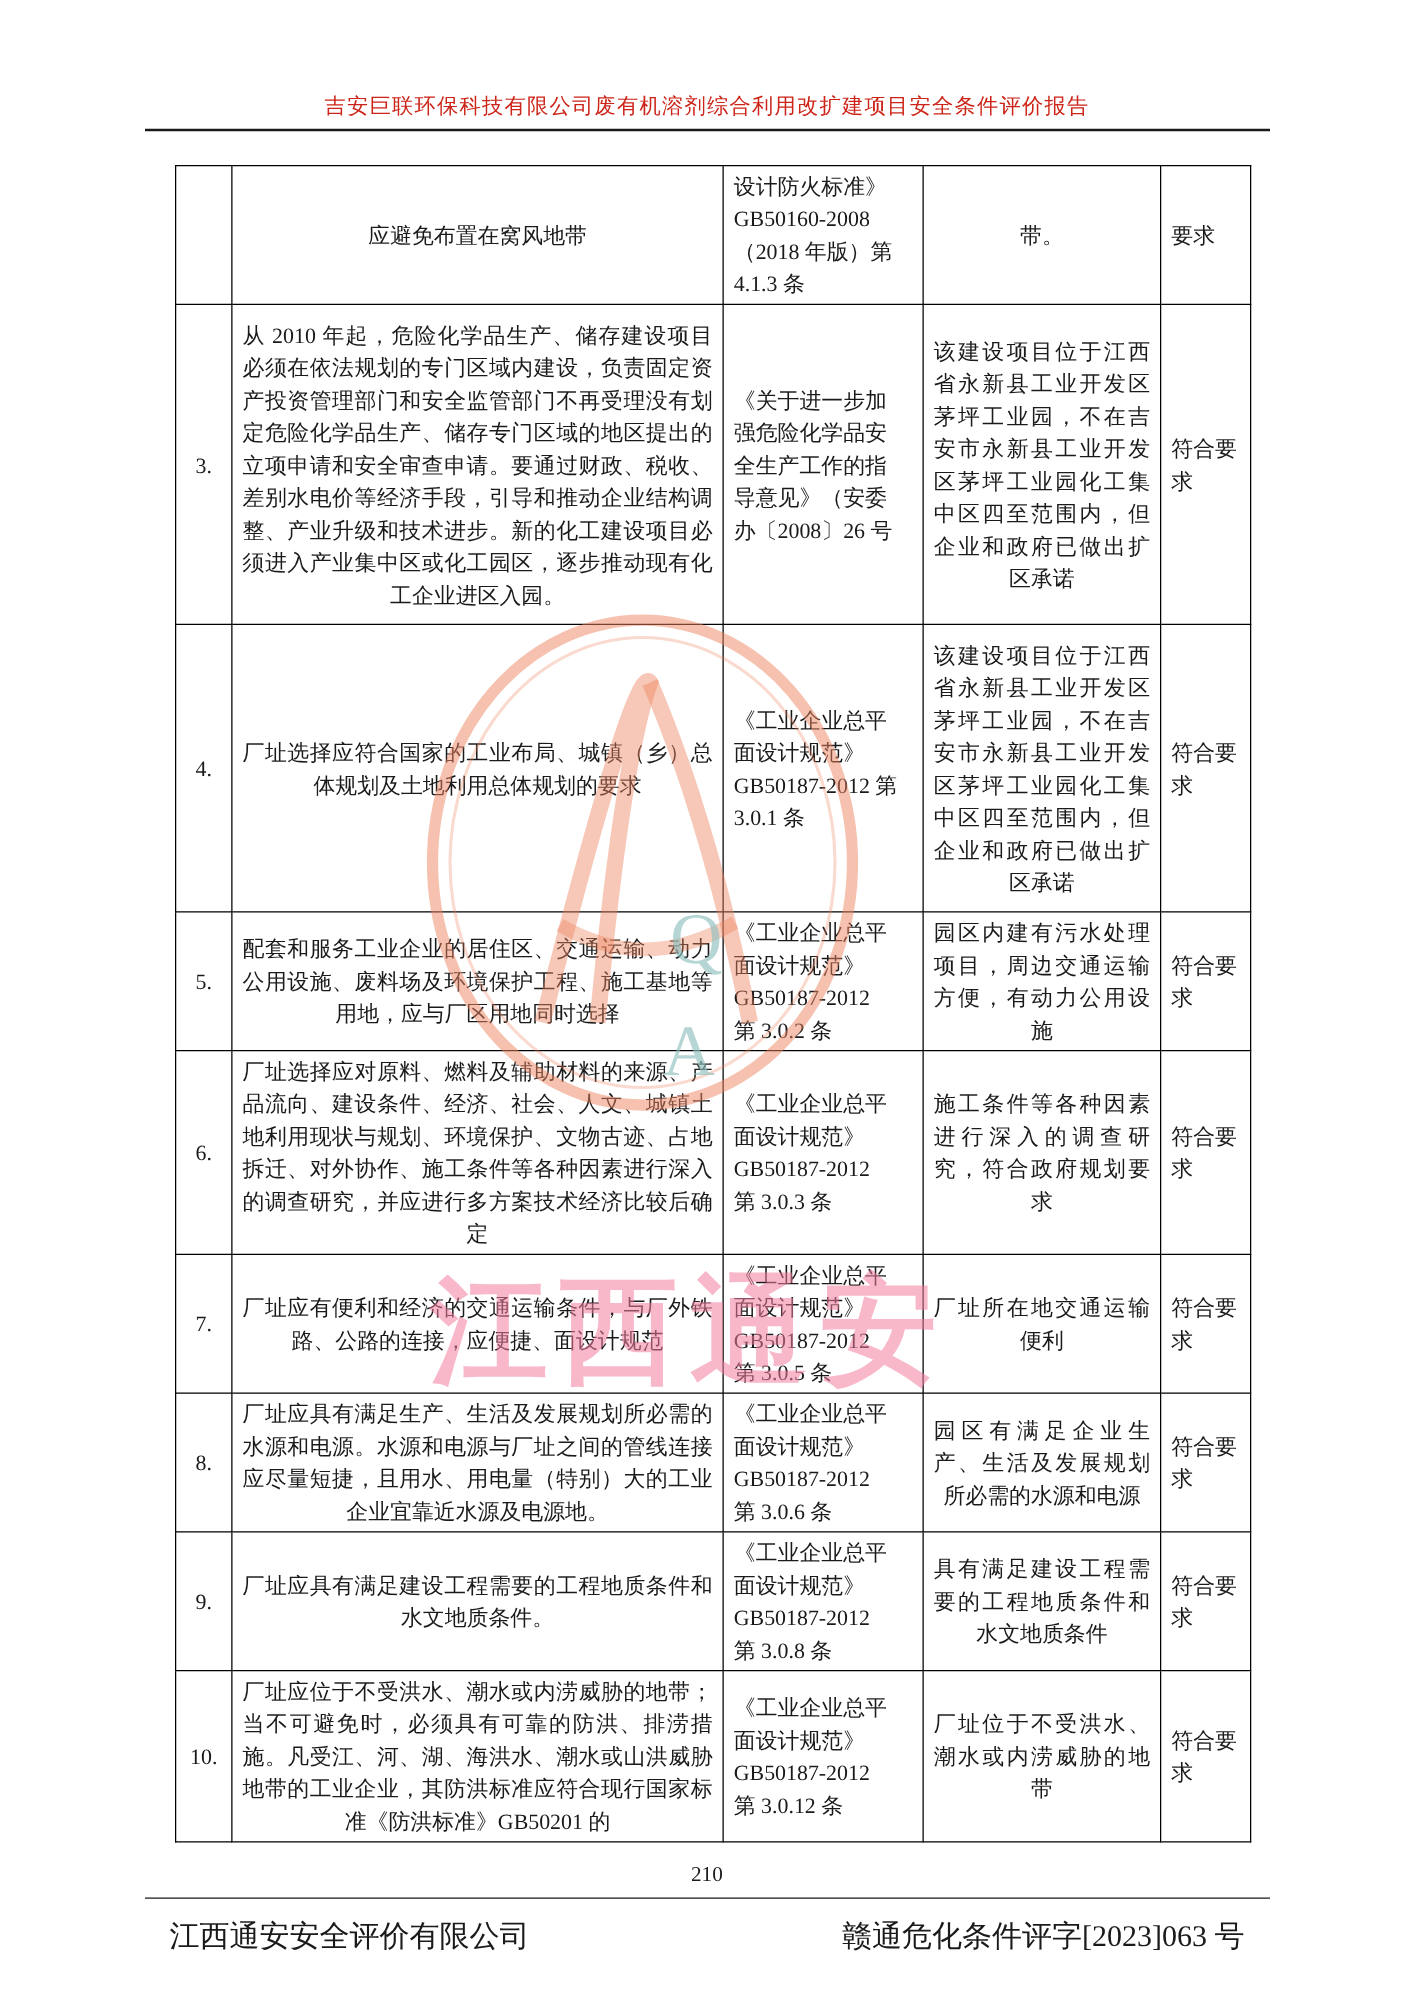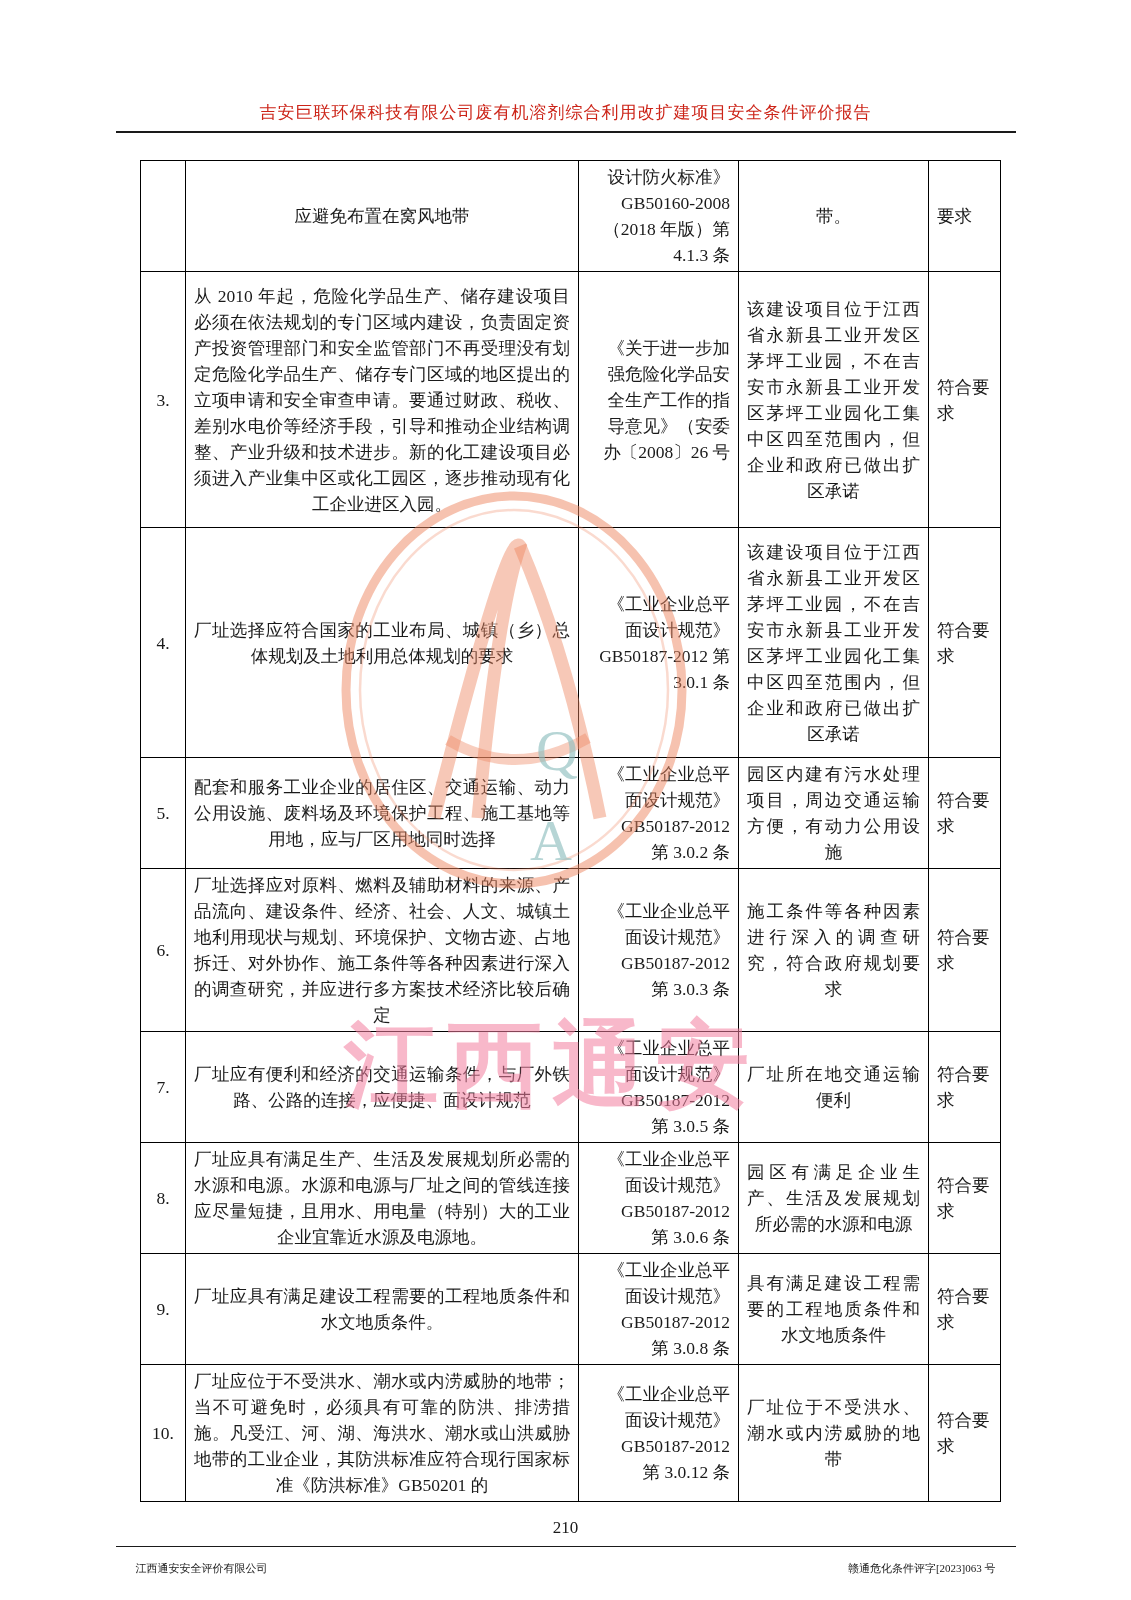--- a/index.html
+++ b/index.html
@@ -7,21 +7,21 @@
     width:1131px;height:1600px;
     background:#ffffff;
     font-family:"Liberation Serif","DejaVu Serif",serif;
     color:#1a1a1a;
     position:relative;
     overflow:hidden;
   }
   .page{position:relative;width:1131px;height:1600px;z-index:1;}
 
   
-  .header{padding-top:102px;}
+  .header{padding-top:74px;}
   .header-title{
     text-align:center;
     color:#cc2418;
     font-size:17px;
     letter-spacing:1px;
     line-height:22px;
   }
   .header-rule{
     width:900px;margin:7px auto 0 auto;
     border-bottom:2.2px solid #1a1a1a;
@@ -44,21 +44,21 @@
     overflow:hidden;
   }
   col.c-no{width:45px;}
   col.c-req{width:393px;}
   col.c-std{width:160px;}
   col.c-eval{width:190px;}
   col.c-con{width:72px;}
 
   td.cell-no{text-align:center;padding:3px 2px;}
   td.cell-req{text-align:justify;text-align-last:center;padding:3px 11px;}
-  td.cell-std{text-align:right;white-space:pre-line;padding:3px 4px;}
+  td.cell-std{text-align:left;white-space:pre-line;padding:3px 4px;}
   td.cell-eval{text-align:justify;text-align-last:center;padding:3px 9px;}
   td.cell-con{text-align:left;padding:3px 4px;}
 
   tr.r0{height:98px;}
   tr.r3{height:256px;}
   tr.r4{height:230px;}
   tr.r5{height:100px;}
   tr.r6{height:152px;}
   tr.r7{height:104px;}
   tr.r8{height:104px;}
@@ -74,21 +74,21 @@
   .footer-rule{
     width:900px;margin:8px auto 0 auto;
     border-bottom:1.6px solid #1a1a1a;
   }
   .footer{
     width:860px;
     margin:14px auto 0 auto;
     padding:0 18px;
     display:flex;
     justify-content:space-between;
-    font-size:11px;
+    font-size:24px;
     text-align:right;
   }
 
   
   .watermark{
     position:absolute;inset:0;
     z-index:3;
     pointer-events:none;
   }
   .wm-logo{

